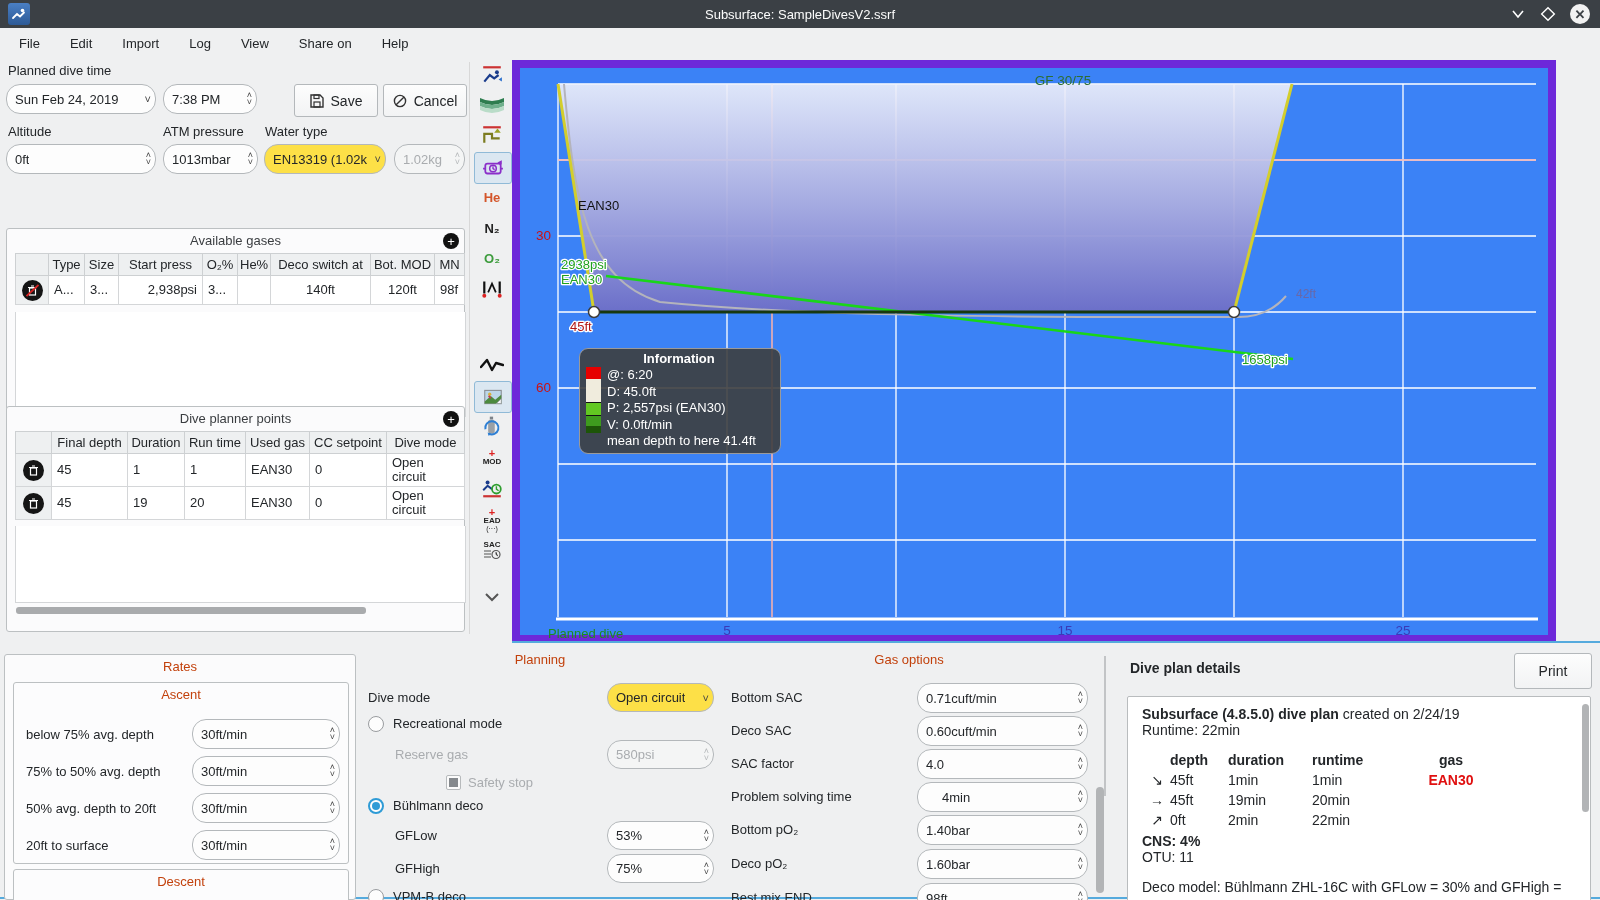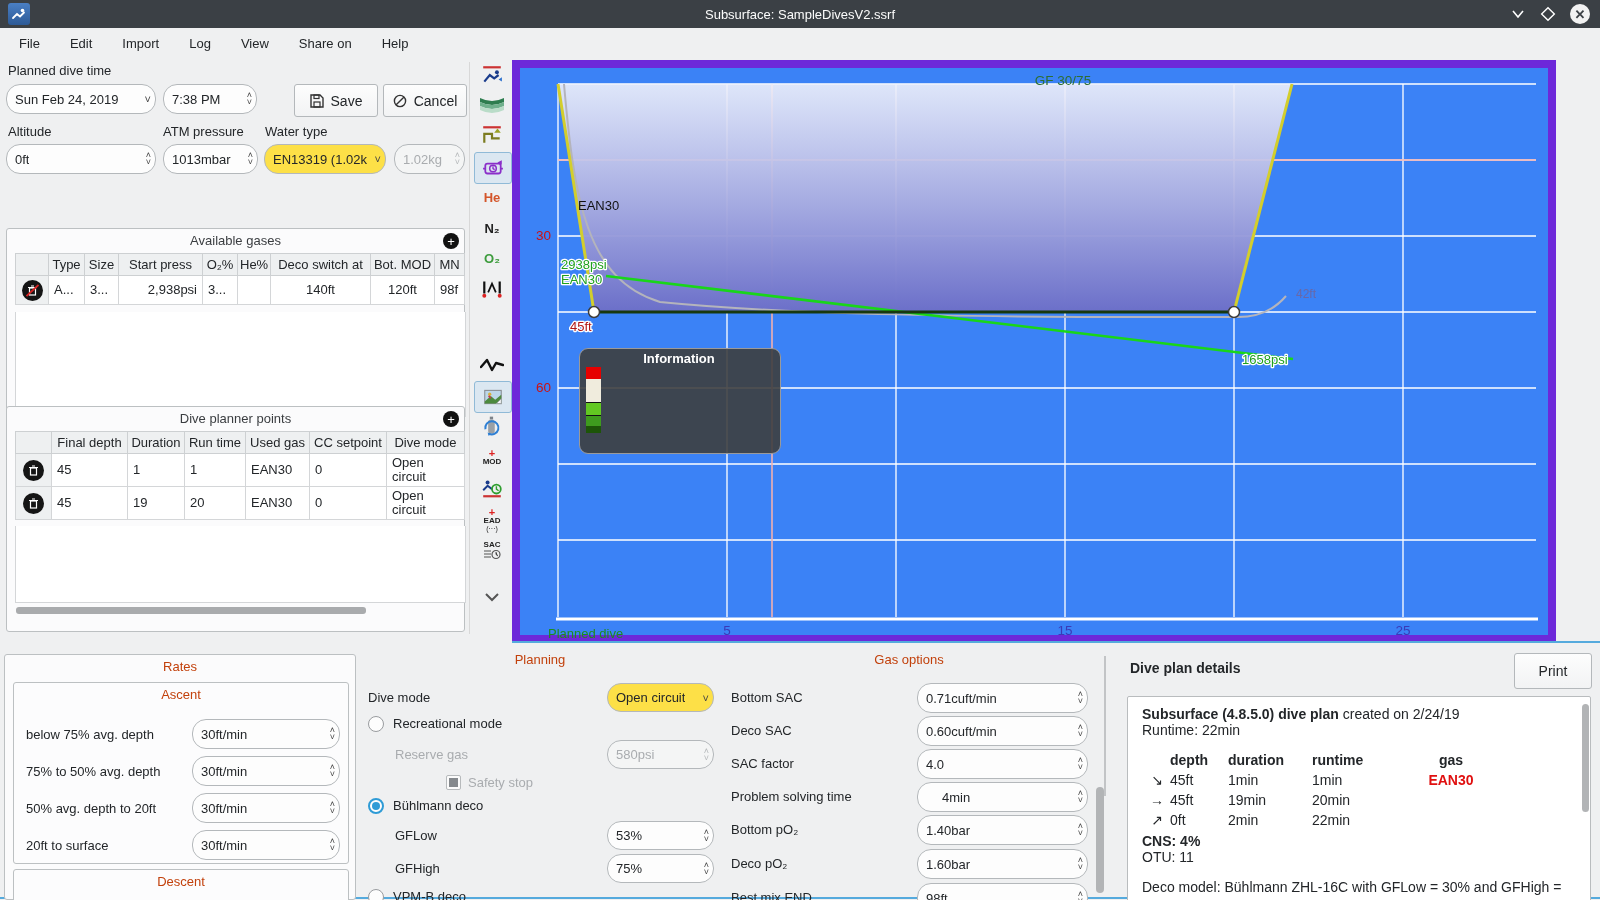--- a/index.html
+++ b/index.html
@@ -428,20 +428,27 @@
     <div class="ttrow">
       <span class="cbar">
         <i style="height:12px;background:#e60000;"></i>
         <i style="height:23px;background:#f0ecdd;"></i>
         <i style="height:1px;background:#111;"></i>
         <i style="height:12px;background:#62c822;"></i>
         <i style="height:1px;background:#111;"></i>
         <i style="height:10px;background:#3e9b1e;"></i>
         <i style="height:7px;background:#1d5508;"></i>
       </span>
+      <div class="ttlines">
+        <div>@: 6:20</div>
+        <div>D: 45.0ft</div>
+        <div>P: 2,557psi (EAN30)</div>
+        <div>V: 0.0ft/min</div>
+        <div>mean depth to here 41.4ft</div>
+      </div>
     </div>
   </div>
 </div>
 
 <div class="abs" style="left:512px;top:641px;width:1088px;height:2px;background:#55aadd;"></div>
 <div class="abs" style="left:0;top:897px;width:1600px;height:2px;background:#55aadd;"></div>
 
 <div class="group" style="left:4px;top:654px;width:352px;height:246px;">
   <div class="panel-title">Rates</div>
   <div class="group" style="left:8px;top:27px;width:336px;height:182px;background:#fcfcfd;">

